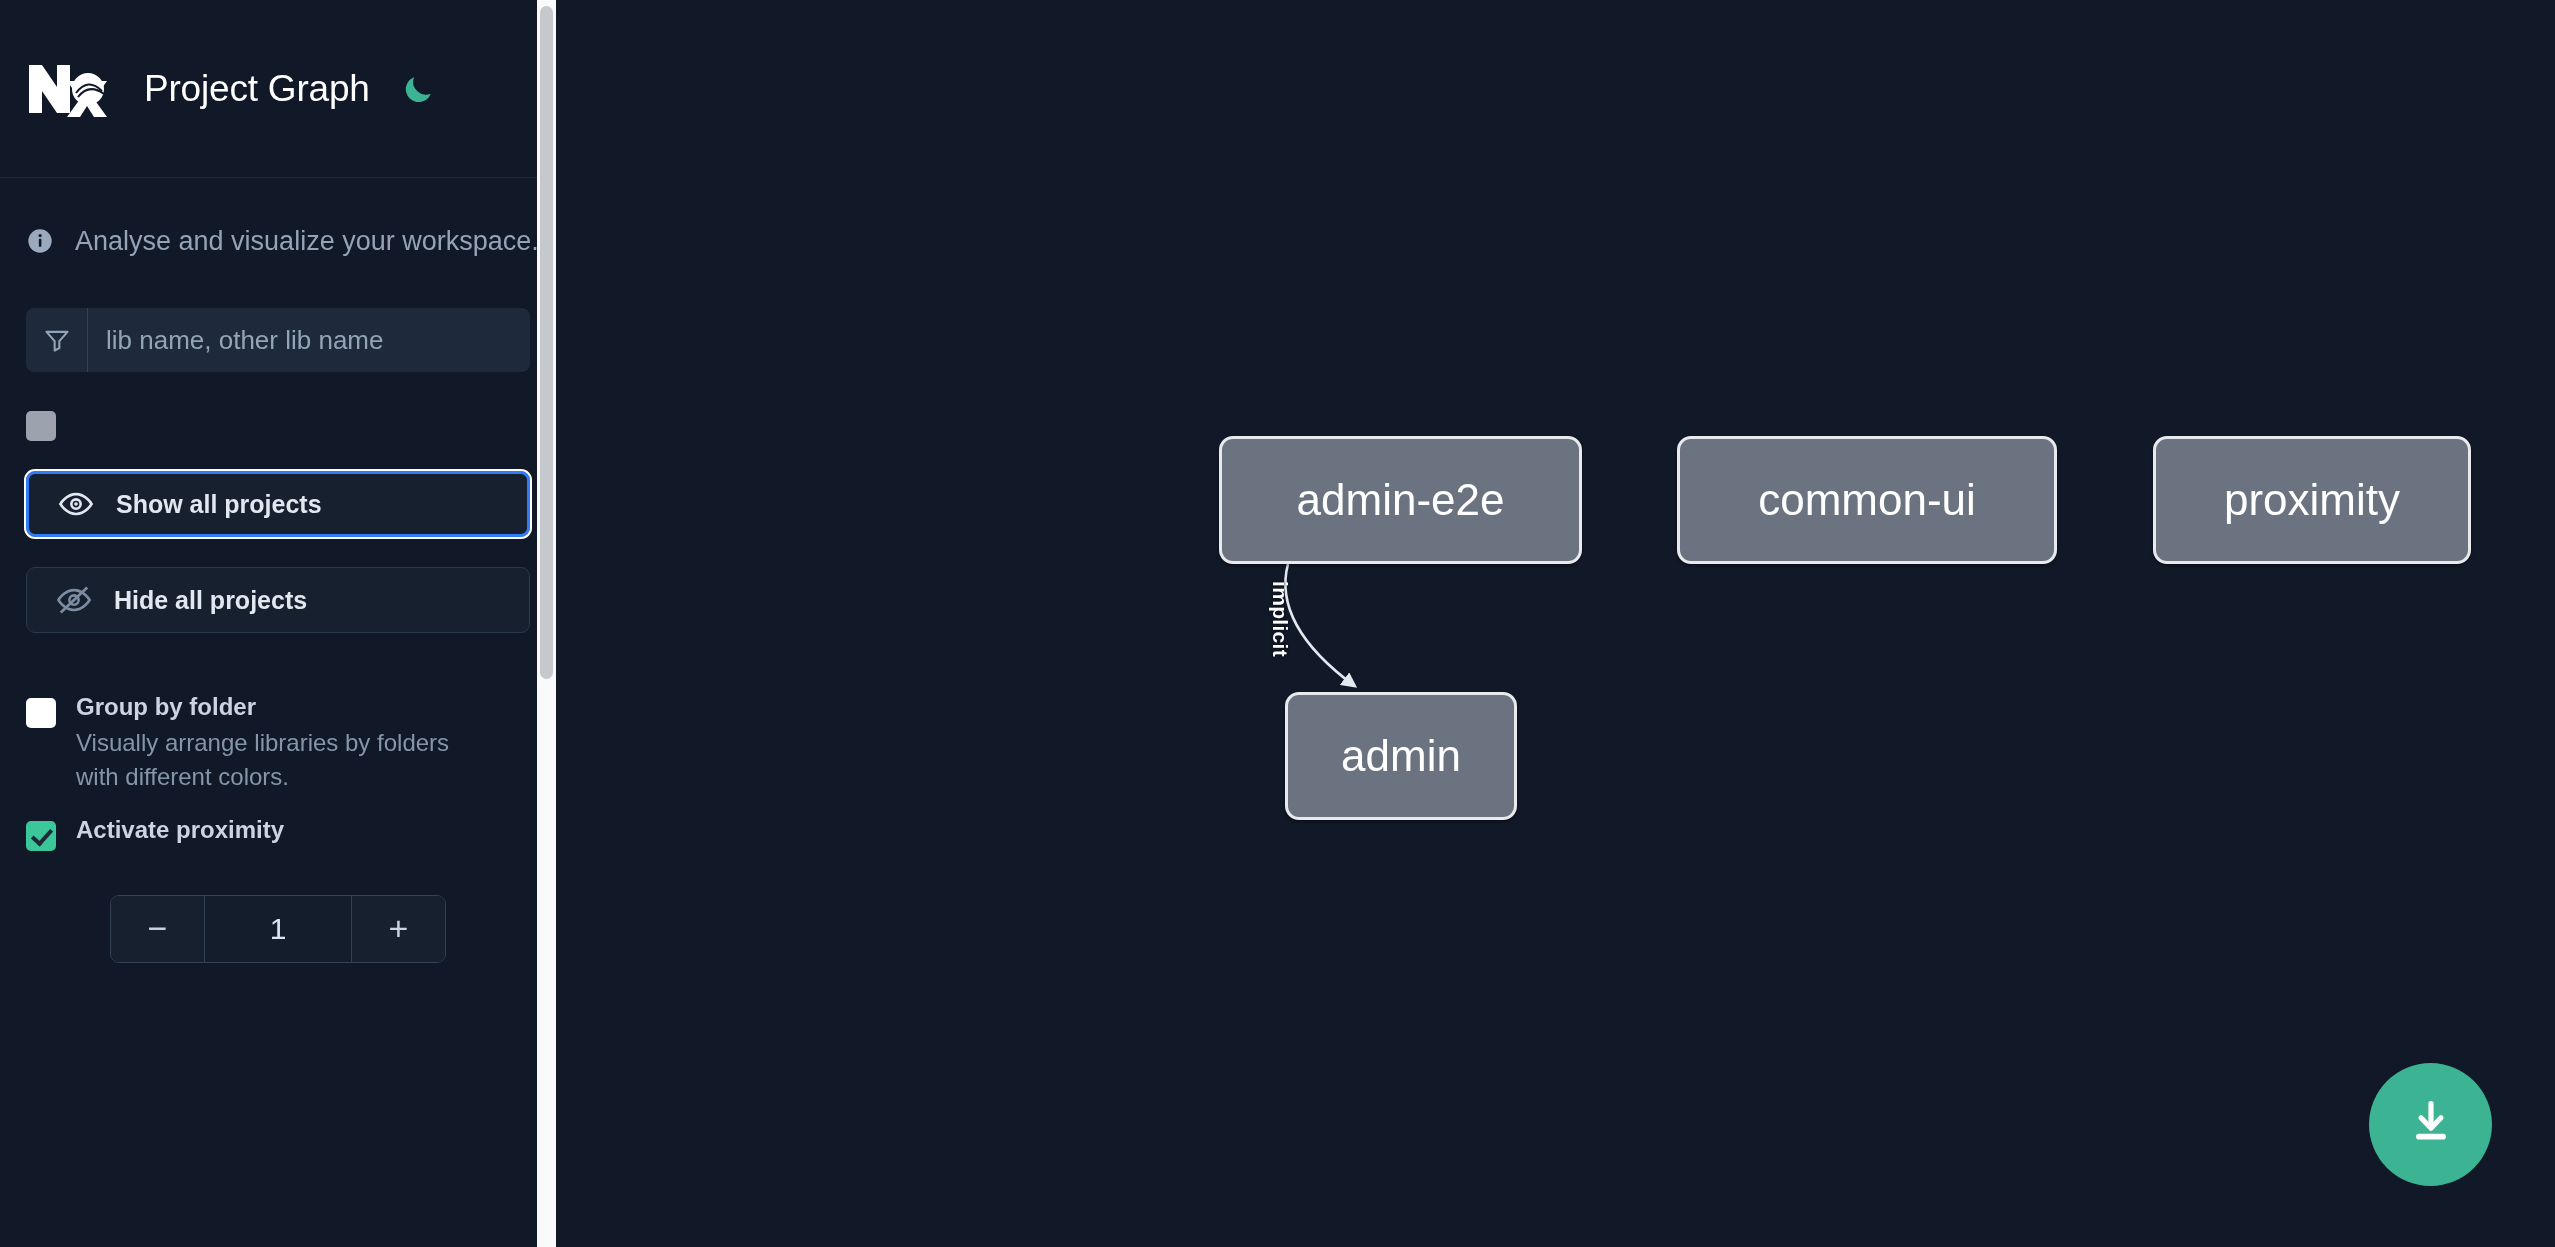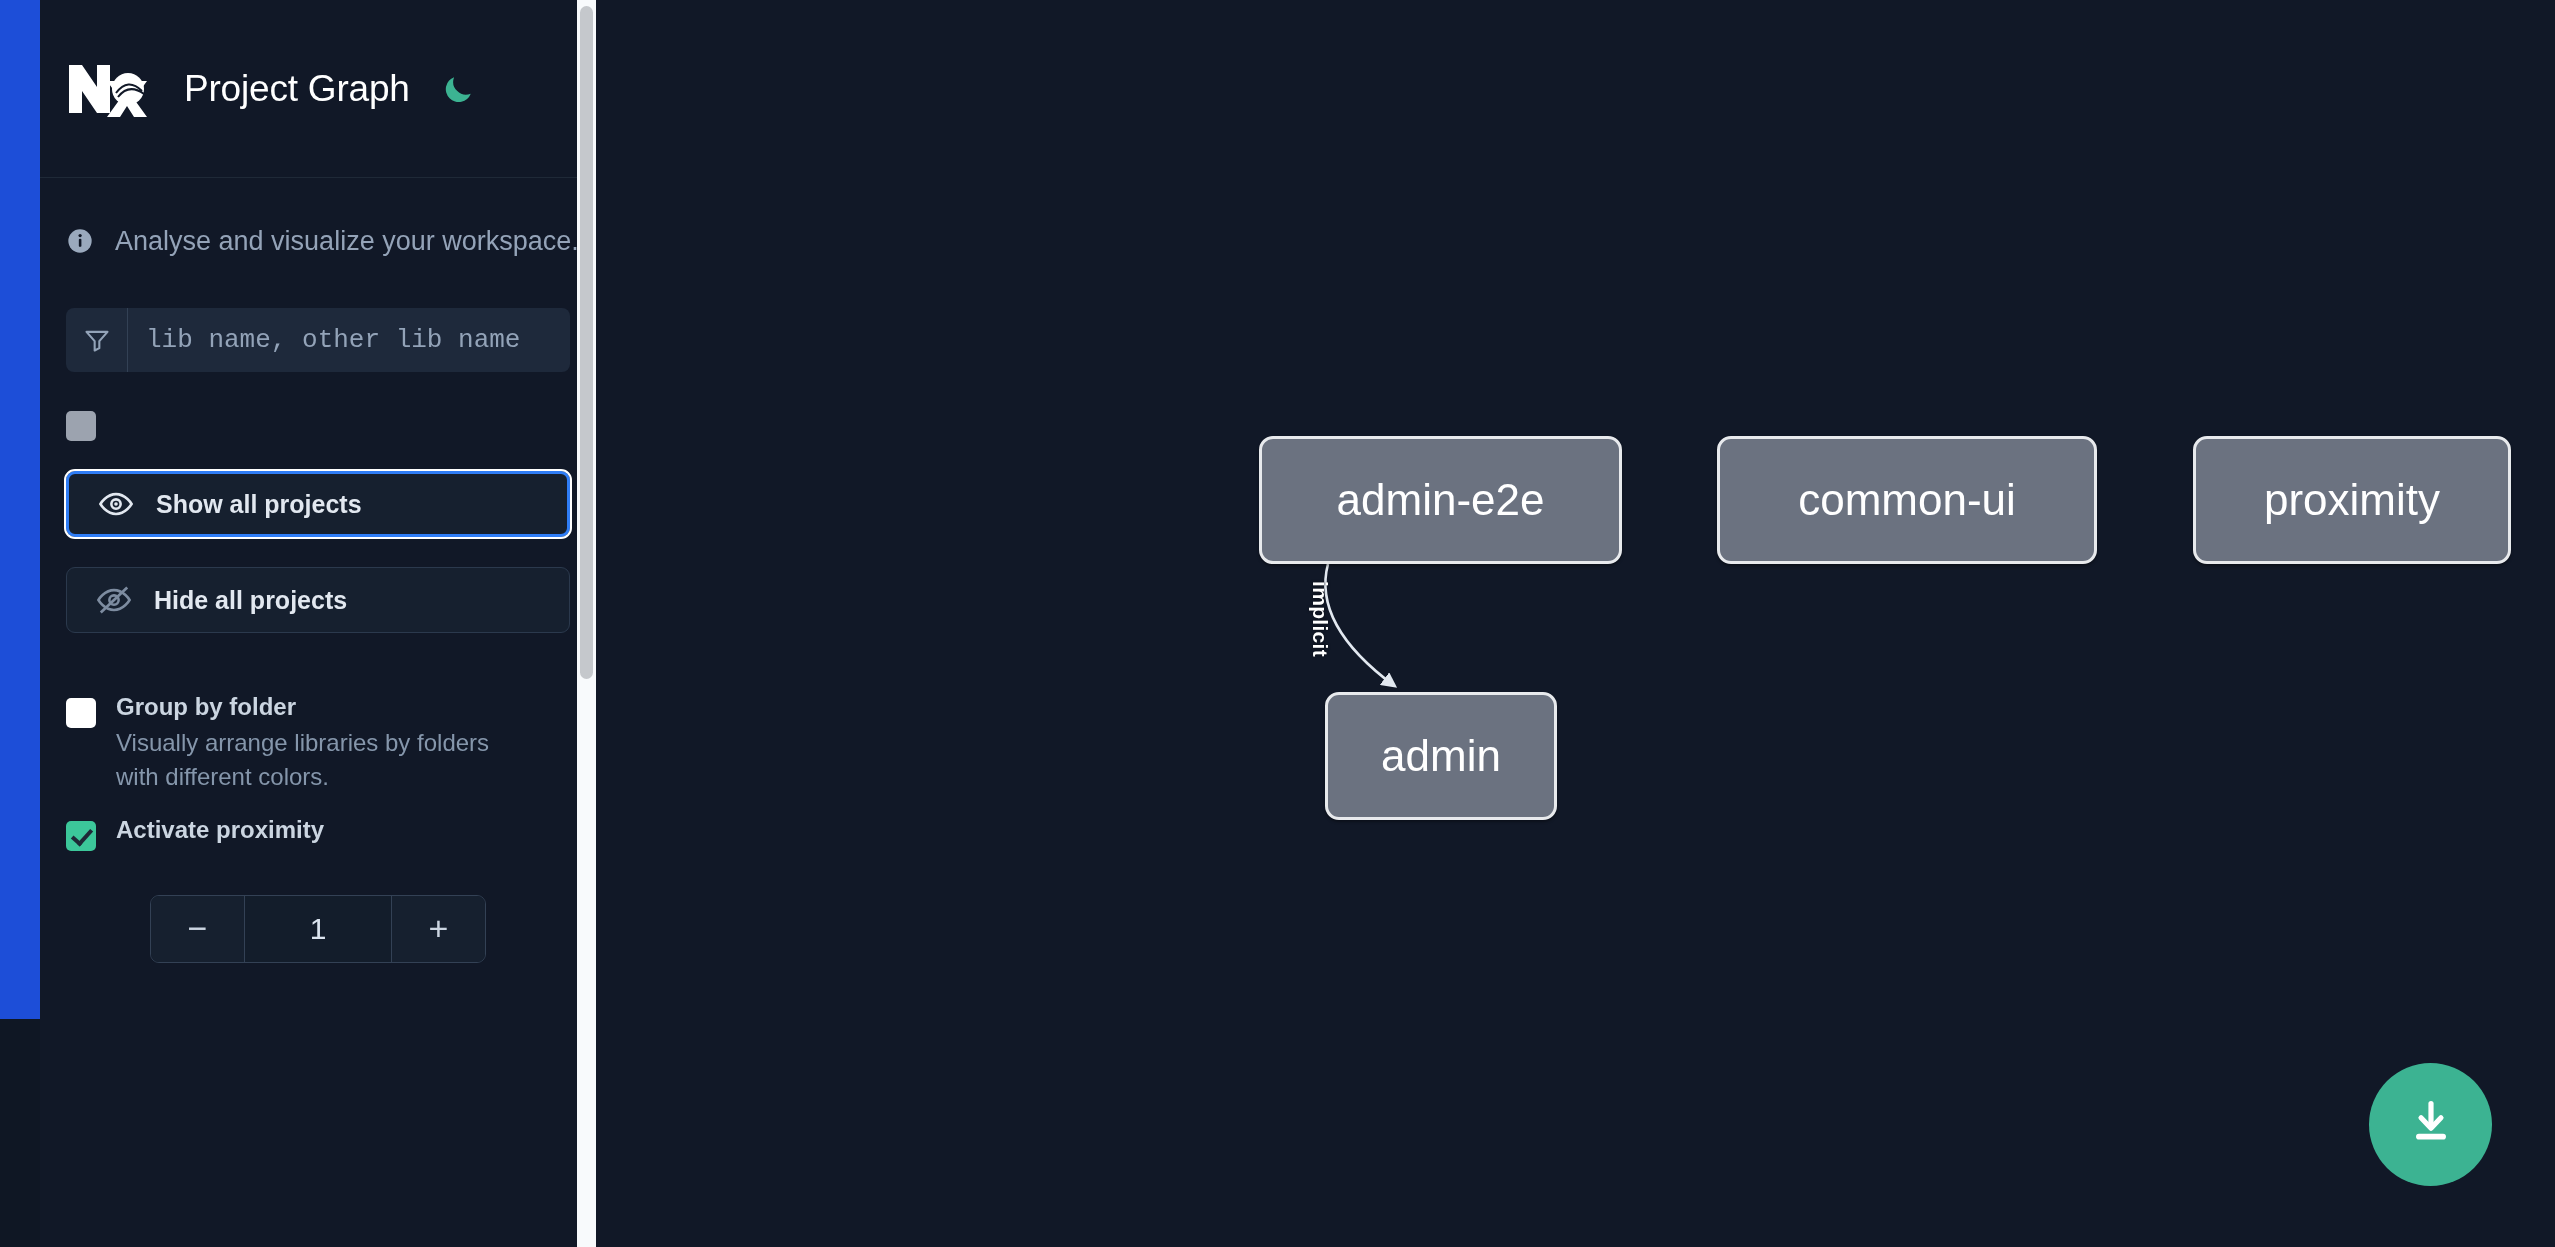--- a/index.html
+++ b/index.html
@@ -10,22 +10,21 @@
     overflow: hidden;
     background: #0f1724;
     font-family: "Liberation Sans", sans-serif;
   }
 
   #app {
     position: relative;
     width: 2555px;
     height: 1019px;
     display: flex;
-    background: #1d4ed8;
-    padding-left: 40px;
+    background: #6d28d9;
   }
 
   
   #sidebar {
     position: relative;
     width: 556px;
     height: 1247px;
     background: #111827;
     flex: 0 0 556px;
     overflow: hidden;
@@ -94,21 +93,21 @@
     border-right: 1px solid #334155;
     flex: 0 0 62px;
   }
   .filter-input {
     flex: 1;
     background: transparent;
     border: 0;
     outline: none;
     color: #e2e8f0;
     font-size: 26px;
-    font-family: Liberation Mono, monospace;
+    font-family: Liberation Sans, sans-serif;
     padding: 0 18px;
   }
   .filter-input::placeholder { color: #93a3b8; }
 
   
   .check-row {
     display: flex;
     align-items: flex-start;
     margin-top: 34px;
   }

